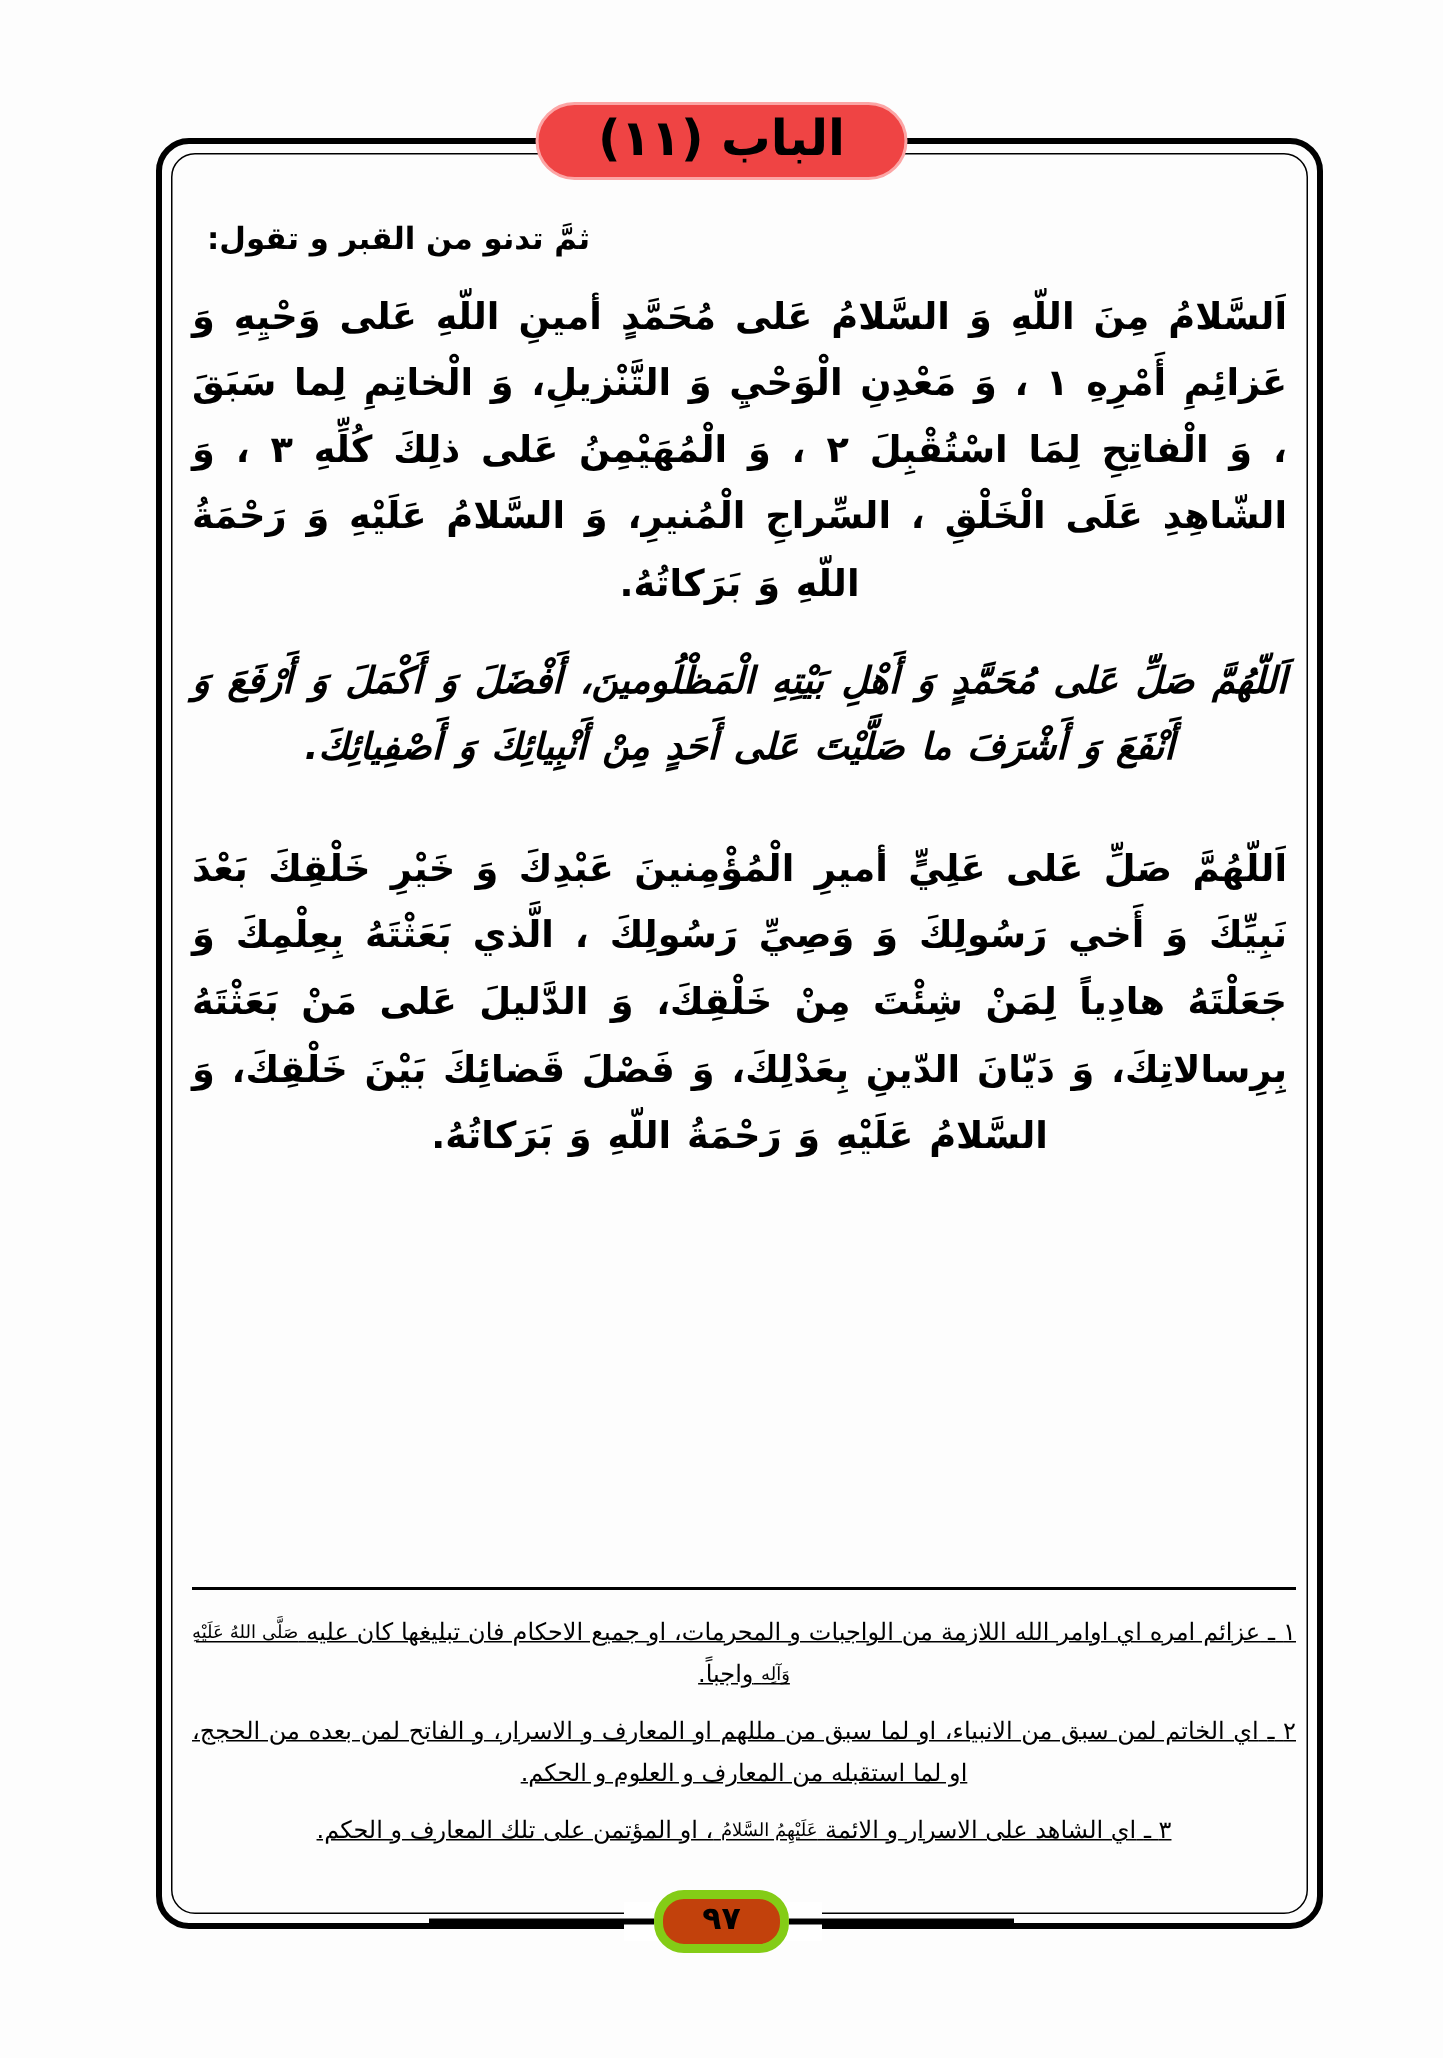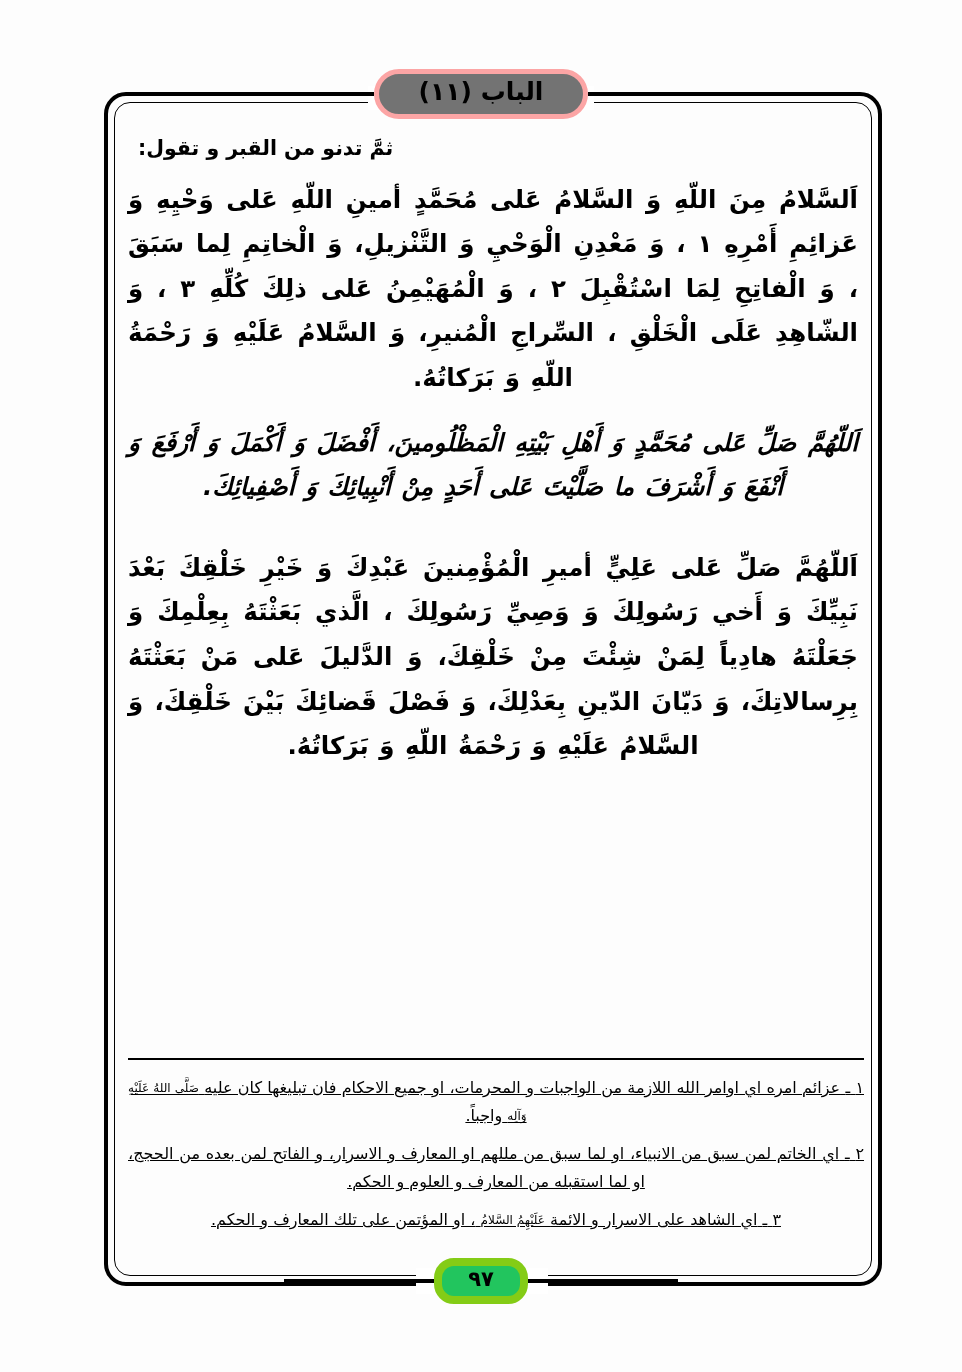--- a/index.html
+++ b/index.html
@@ -36,25 +36,25 @@
     z-index: 6;
   }
   .badge-rule {
     flex: 0 0 auto;
     height: 0;
     border-top: 3px solid #000;
     border-bottom: 1px solid #000;
     width: 128px;
   }
   .chapter-badge {
-    border: 5px solid #fca5a5;
+    border: 2px solid #fca5a5;
     border-radius: 26px;
-    background: #737373;
+    background: #ef4444;
     padding: 5px 40px 9px;
-    font-size: 25px;
+    font-size: 33px;
     font-weight: bold;
     line-height: 1.05;
     letter-spacing: 1px;
     white-space: nowrap;
     position: relative;
     z-index: 2;
   }
 
   
   .frame-outer {
@@ -96,21 +96,21 @@
     width: 132px;
     height: 26px;
     background: #fff;
     z-index: 4;
   }
 
   
   .content {
     position: absolute;
     left: 128px;
-    top: 133px;
+    top: 144px;
     width: 730px;
     z-index: 3;
   }
 
   .intro-line {
     text-align: left;
     direction: rtl;
     font-size: 20.5px;
     font-weight: 600;
     line-height: 1.5;
@@ -176,23 +176,23 @@
     z-index: 6;
   }
   .page-rule {
     flex: 0 0 auto;
     height: 0;
     border-top: 3px solid #000;
     border-bottom: 1px solid #000;
     width: 150px;
   }
   .page-badge {
-    border: 8px solid #84cc16;
+    border: 6px solid #84cc16;
     border-radius: 20px;
-    background: #22c55e;
+    background: #c2410c;
     padding: 2px 26px 5px;
     font-size: 21px;
     font-weight: bold;
     line-height: 1.1;
     white-space: nowrap;
     position: relative;
     z-index: 2;
   }
 </style>
 </head>

